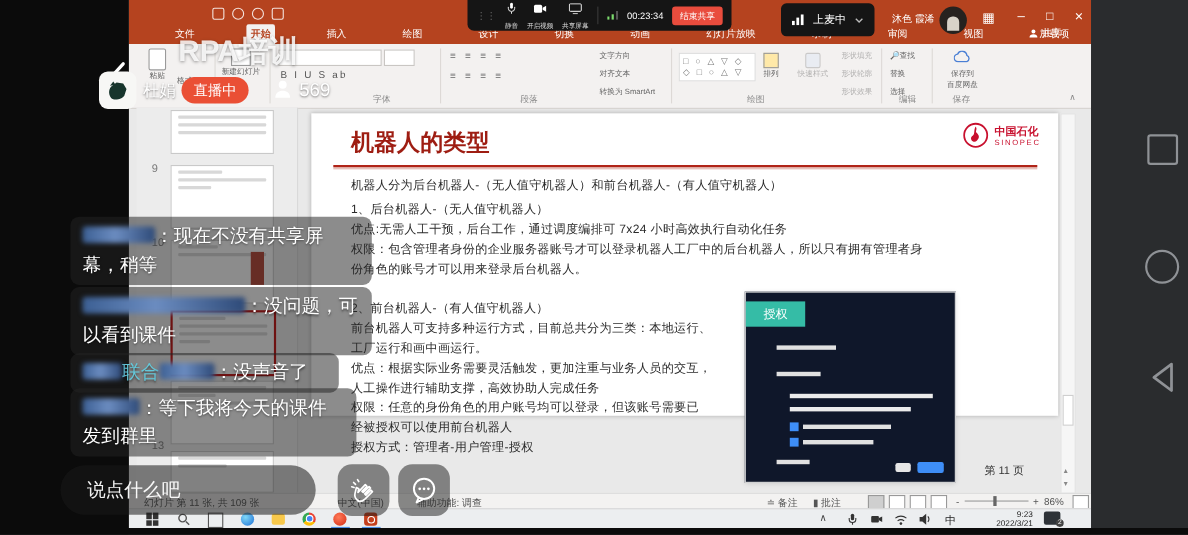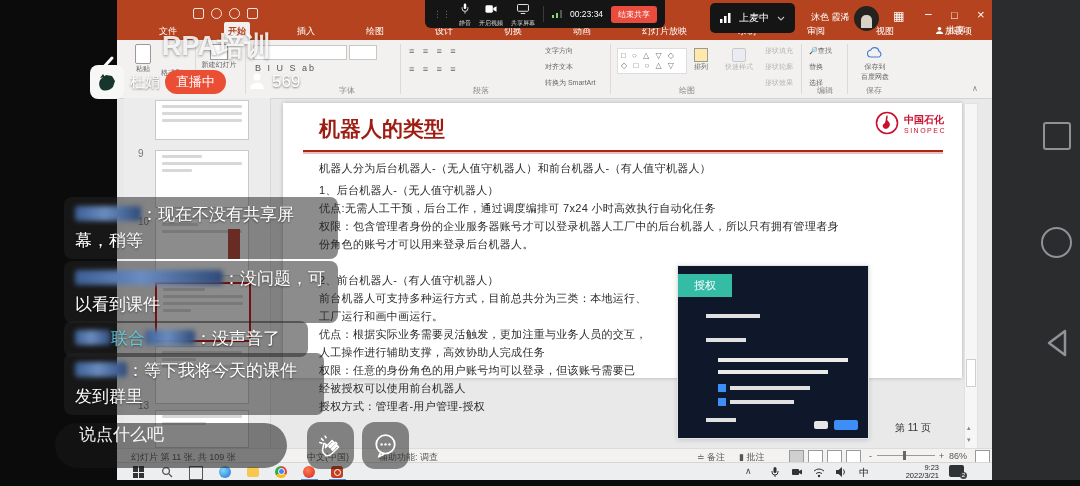--- a/index.html
+++ b/index.html
@@ -397,21 +397,21 @@
   <div class="abs bubble" style="left:64px;top:261px;width:252px;">
     <span class="nblur" style="width:148px;"></span><span>：没问题，可以看到课件</span>
   </div>
   <div class="abs bubble" style="left:64px;top:321px;width:222px;">
     <span class="nblur" style="width:36px;"></span><span class="nteal">联合</span><span class="nblur" style="width:50px;"></span><span>：没声音了</span>
   </div>
   <div class="abs bubble" style="left:64px;top:353px;width:238px;">
     <span class="nblur" style="width:52px;"></span><span>：等下我将今天的课件发到群里</span>
   </div>
 
-  <div class="abs" style="left:55px;top:423px;width:232px;height:45px;border-radius:23px;background:rgba(25,25,25,.55);display:flex;align-items:flex-start;">
+  <div class="abs" style="left:55px;top:423px;width:232px;height:45px;border-radius:23px;background:rgba(25,25,25,.55);display:flex;align-items:center;">
     <span style="margin-left:24px;font-size:17px;color:rgba(255,255,255,.95);">说点什么吧</span>
   </div>
   <div class="abs ctlbtn" style="left:307px;top:422px;">
     <svg width="26" height="26" viewBox="0 0 24 24">
       <path d="M8 21c-2.6-1.4-4.2-3.9-3.7-6.3L5.5 9.5l2 1-.6 3L13 7l1.4 1.4-4.2 4.2 1 1 5-5 1.2 1.2-4.9 5 1 1 4.2-4.2 1.3 1.3-6.3 6.3c-1.8 1.8-3.7 2.1-5.7 1.8z" fill="none" stroke="#fff" stroke-width="1.4" stroke-linejoin="round"></path>
       <path d="M3.2 5.2l1.6 1.6M6.5 2.8l1 1.6M1.6 8.8l2 .6" stroke="#fff" stroke-width="1.4" stroke-linecap="round"></path>
     </svg>
   </div>
   <div class="abs ctlbtn" style="left:362px;top:422px;">
     <svg width="27" height="27" viewBox="0 0 24 24">

